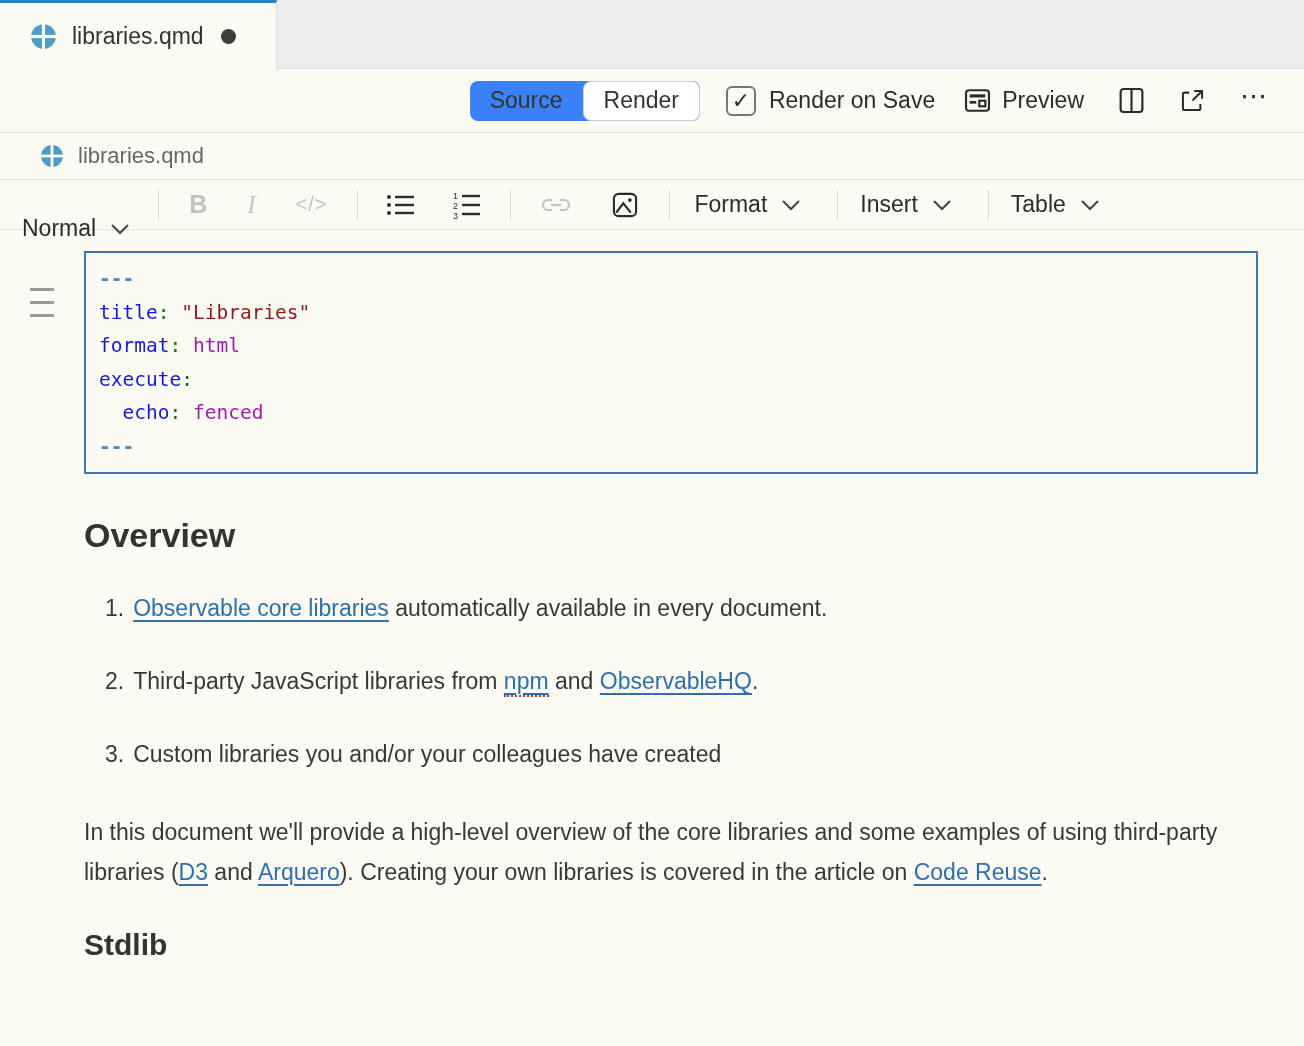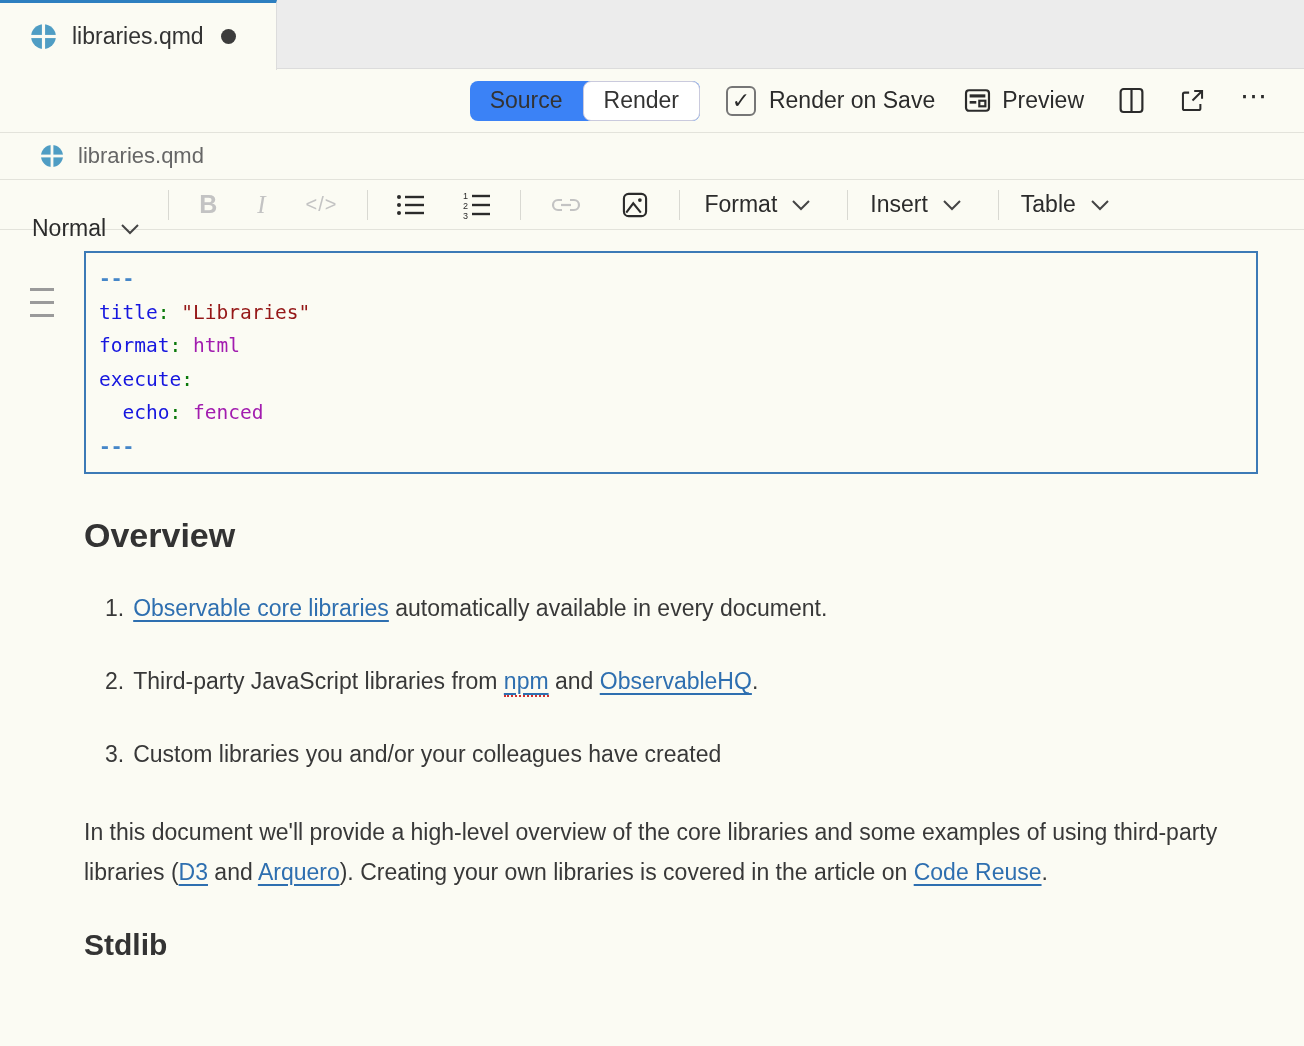--- a/index.html
+++ b/index.html
@@ -150,21 +150,21 @@
 <div class="breadcrumb" style="border-top:1px solid #E3E3DB;">
   <svg class="quarto-icon" viewBox="0 0 24 24">
     <circle cx="12" cy="12" r="11" fill="#4F9DC4"></circle>
     <rect x="0" y="10.6" width="24" height="2.8" fill="#FBFBF3"></rect>
     <rect x="10.6" y="0" width="2.8" height="24" fill="#FBFBF3"></rect>
   </svg>
   <span class="breadcrumb-text">libraries.qmd</span>
 </div>
 
 <div class="format-bar">
-  <div class="fmt-group" style="padding:0 28px 0 32px;margin-top:48px;">
+  <div class="fmt-group" style="padding:0 28px 0 22px;margin-top:48px;">
     <div class="dropdown">
       <span>Normal</span>
       <svg class="chev" width="20" height="12" viewBox="0 0 20 12" fill="none" stroke="#444" stroke-width="2">
           <polyline points="2,2 10,10 18,2"></polyline>
         </svg>
     </div>
   </div>
   <div class="vsep"></div>
   <div class="fmt-group" style="padding:0 30px; gap:40px;">
     <span class="fmt-icon glyph-disabled bold-glyph">B</span>

